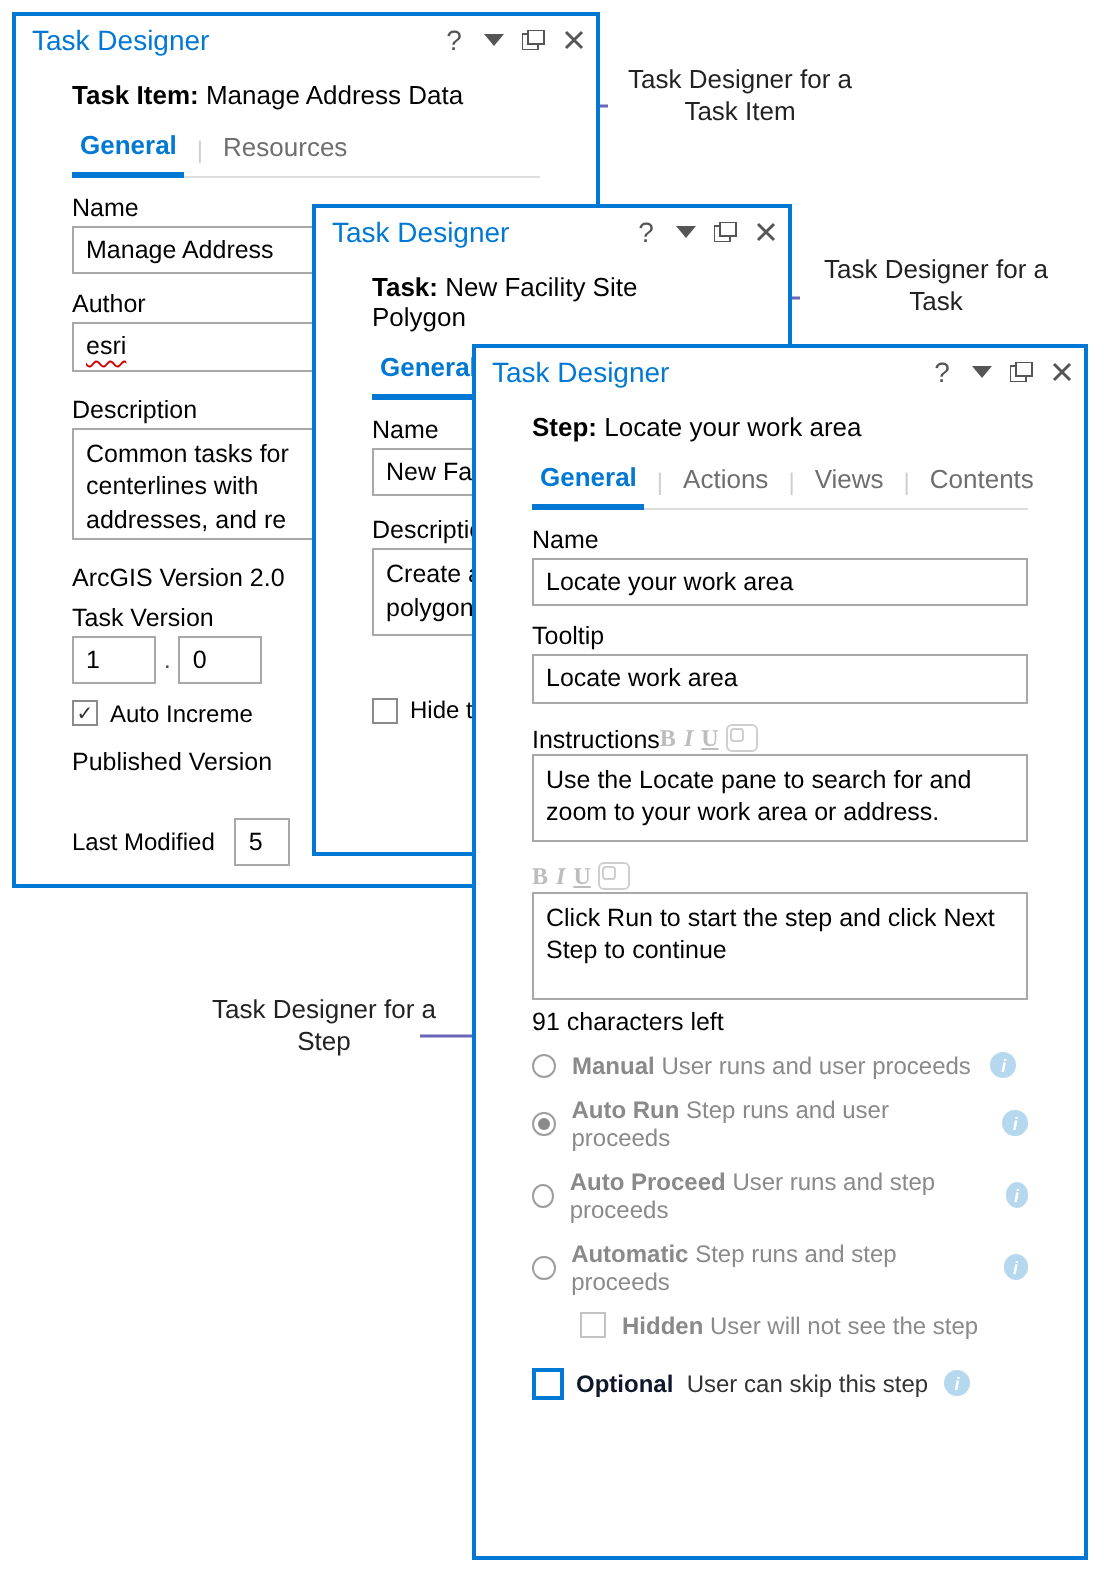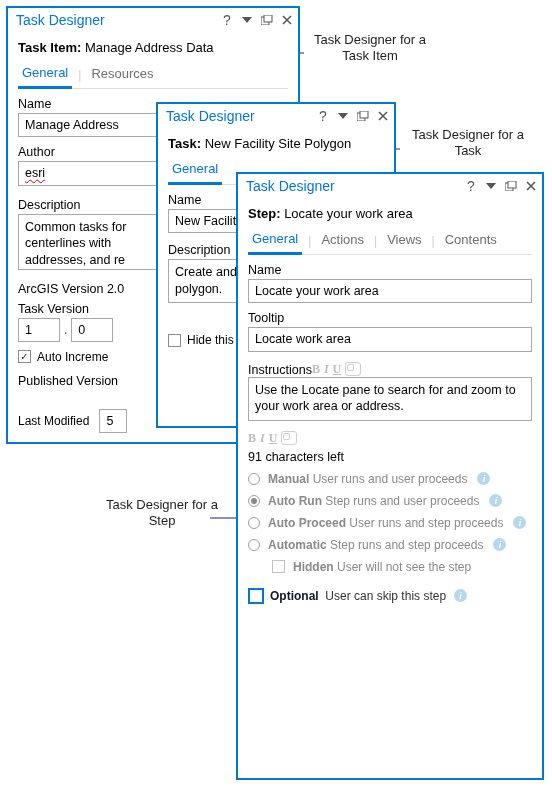--- a/index.html
+++ b/index.html
@@ -21,21 +21,21 @@
   .titlebar {
     display: flex;
     align-items: center;
     padding: 4px 4px 4px 8px;
     font-size: 14px;
     color: #0078d4;
   }
   .titlebar .title { flex: 1; font-weight: 400; }
   .titlebar .controls { display: flex; gap: 6px; align-items: center; color: #555; }
   .ctrl-icon { width: 14px; height: 14px; display: inline-flex; align-items: center; justify-content: center; }
-  .body { padding: 6px 10px 10px; }
+  .body { padding: 6px 28px 10px; }
   .crumb {
     margin: 2px 0 6px;
     font-size: 13px;
   }
   .crumb b { font-weight: 700; }
   .tabs {
     display: flex;
     align-items: center;
     border-bottom: 1px solid #ddd;
     margin: 6px 0 8px;
@@ -43,20 +43,21 @@
   .tab {
     padding: 4px 4px 6px;
     color: #6e6e6e;
     cursor: pointer;
     font-size: 13px;
   }
   .tab.active {
     color: #0078d4;
     border-bottom: 3px solid #0078d4;
     margin-bottom: -1px;
+    font-weight: bold;
   }
   .tab-sep { color: #cfcfcf; padding: 0 6px; }
   .field-label { margin: 4px 0 2px; font-size: 12.5px; }
   .input {
     width: 100%;
     border: 1px solid #a8a8a8;
     padding: 3px 6px;
     font-family: inherit;
     font-size: 12.5px;
     line-height: 1.3;
@@ -280,20 +281,21 @@
     <div class="textarea" style="height:44px;">Use the Locate pane to search for and zoom to your work area or address.</div>
 
     <div class="label-row">
       <span class="toolbar-icons">
         <span style="font-family:Georgia;">B</span>
         <span style="font-family:Georgia;font-style:italic;">I</span>
         <span style="font-family:Georgia;text-decoration:underline;">U</span>
         <span class="link-icon"></span>
       </span>
     </div>
+    <div class="textarea" style="height:54px;">Click Run to start the step and click Next Step to continue</div>
     <div class="field-label" style="margin-top:4px;">91 characters left</div>
 
 
     <div class="radio-row">
       <span class="radio-circle"></span>
       <span><b>Manual</b>&nbsp;<span>User runs and user proceeds</span></span>
       <span class="info-icon">i</span>
     </div>
     <div class="radio-row">
       <span class="radio-circle checked"></span>

